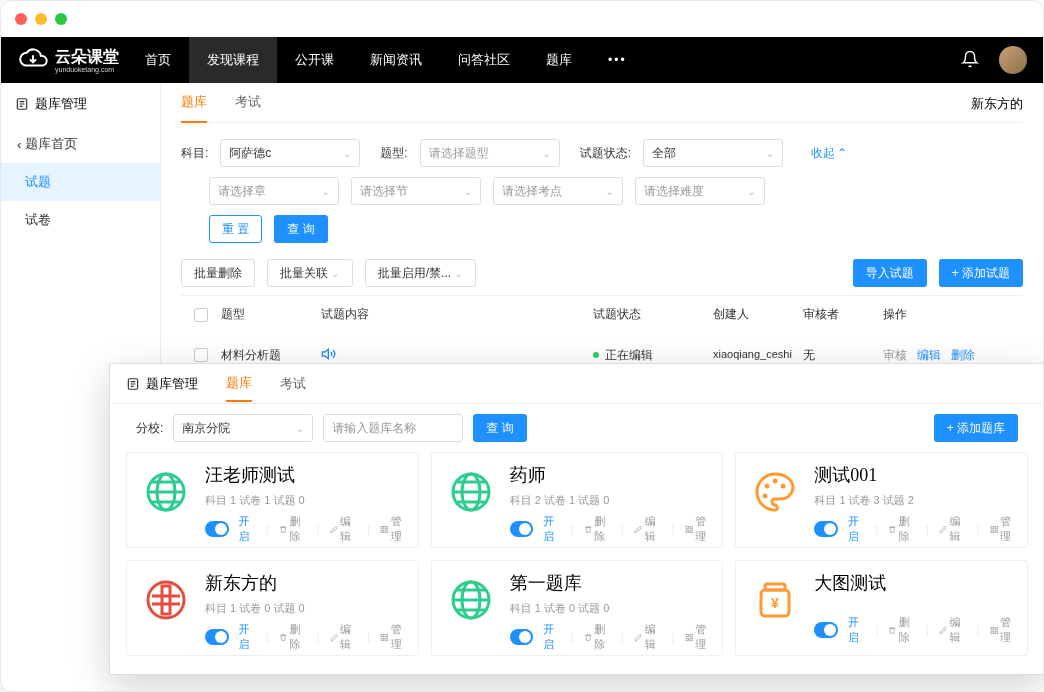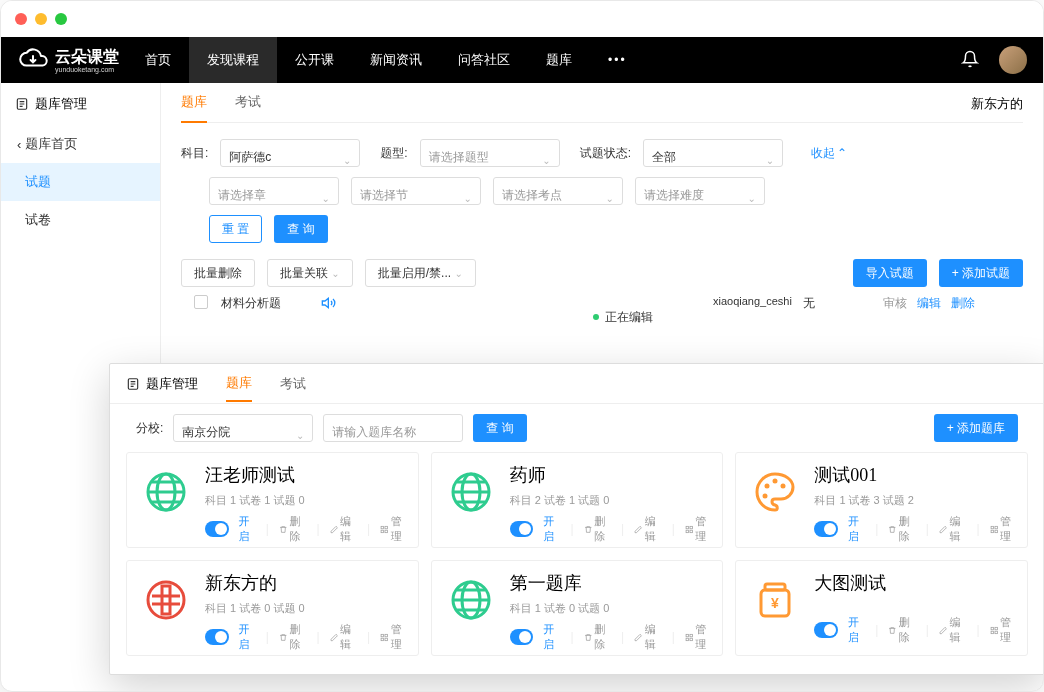--- a/index.html
+++ b/index.html
@@ -36,36 +36,36 @@
 .main1 { flex: 1; padding: 0 20px; position: relative; }
 .tabs { display: flex; border-bottom: 1px solid #eee; height: 40px; align-items: center; gap: 28px; }
 .tab { font-size: 13px; color: #666; padding: 10px 0; cursor: pointer; border-bottom: 2px solid transparent; }
 .tab.active { color: #ff7a00; border-bottom-color: #ff7a00; }
 .owner { position: absolute; right: 20px; top: 12px; font-size: 13px; }
 
 .filters { padding: 16px 0 8px; display: flex; flex-wrap: wrap; gap: 10px; align-items: center; }
 .filter-row { display: flex; gap: 12px; align-items: center; width: 100%; padding-left: 28px; }
 .filter-row.first { padding-left: 0; }
 .label { font-size: 12px; color: #333; }
-.sel { height: 28px; border: 1px solid #ddd; border-radius: 3px; padding: 0 8px; background: #fff; display: flex; align-items: flex-end; justify-content: space-between; color: #999; font-size: 12px; cursor: pointer; }
+.sel { height: 28px; border: 1px solid #ddd; border-radius: 3px; padding: 0 8px; background: #fff; display: flex; align-items: center; justify-content: space-between; color: #999; font-size: 12px; cursor: pointer; }
 .sel.hasval { color: #333; }
 .chev { color: #bbb; font-size: 10px; }
 .collapse-link { color: #1e90ff; font-size: 12px; cursor: pointer; display: flex; align-items: center; gap: 2px; }
 
 .btn { height: 28px; padding: 0 12px; border-radius: 3px; font-size: 12px; display: inline-flex; align-items: center; cursor: pointer; border: 1px solid transparent; }
 .btn-primary { background: #1e90ff; color: #fff; }
 .btn-outline { border: 1px solid #ddd; color: #333; background: #fff; }
 .btn-outline-blue { border: 1px solid #1e90ff; color: #1e90ff; background: #fff; }
 
 .actions-row { display: flex; gap: 12px; align-items: center; padding: 8px 0; }
 .search-input { height: 28px; border: 1px solid #ddd; border-radius: 3px; padding: 0 8px; width: 200px; background: #fff; display: flex; align-items: center; color: #999; font-size: 12px; }
 .search-input .mag { margin-left: auto; color: #999; }
 
 .table-head { display: flex; align-items: center; height: 38px; color: #333; font-size: 12px; border-top: 1px solid #eee; }
-.table-row { display: flex; height: 44px; font-size: 12px; color: #333; }
+.table-row { display: flex; align-items: center; height: 44px; font-size: 12px; color: #333; }
 .col-chk { width: 40px; display: flex; justify-content: center; }
 .chk { width: 14px; height: 14px; border: 1px solid #ccc; border-radius: 2px; background: #fff; }
 .col-type { width: 100px; }
 .col-content { flex: 1; }
 .col-status { width: 120px; display: flex; align-items: center; gap: 6px; }
 .col-creator { width: 90px; }
 .col-reviewer { width: 80px; }
 .col-ops { width: 140px; display: flex; gap: 10px; }
 .status-dot { width: 6px; height: 6px; border-radius: 50%; background: #2ecc71; }
 .op-link { color: #999; cursor: pointer; }
@@ -208,20 +208,31 @@
 
       <div class="actions-row">
         <div class="btn btn-outline">批量删除</div>
         <div class="btn btn-outline"><span>批量关联</span>&nbsp;<span class="chev">⌄</span></div>
         <div class="btn btn-outline"><span>批量启用/禁...</span>&nbsp;<span class="chev">⌄</span></div>
         <div style="flex:1"></div>
         <div class="btn btn-primary">导入试题</div>
         <div class="btn btn-primary">+ 添加试题</div>
       </div>
 
+      <div class="table-head">
+        <div class="col-chk">
+              <div class="chk"></div>
+            </div>
+        <div class="col-type">题型</div>
+        <div class="col-content">试题内容</div>
+        <div class="col-status">试题状态</div>
+        <div class="col-creator">创建人</div>
+        <div class="col-reviewer">审核者</div>
+        <div class="col-ops">操作</div>
+      </div>
 
       <div class="table-row">
         <div class="col-chk">
               <div class="chk"></div>
             </div>
         <div class="col-type">材料分析题</div>
         <div class="col-content"><span class="audio-ic"><svg width="16" height="16" viewBox="0 0 24 24" fill="none" stroke="#1e90ff" stroke-width="2">
                   <path d="M11 5 6 9H2v6h4l5 4V5zM15 9a4 4 0 0 1 0 6M18 6a8 8 0 0 1 0 12"></path>
                 </svg></span></div>
         <div class="col-status">

